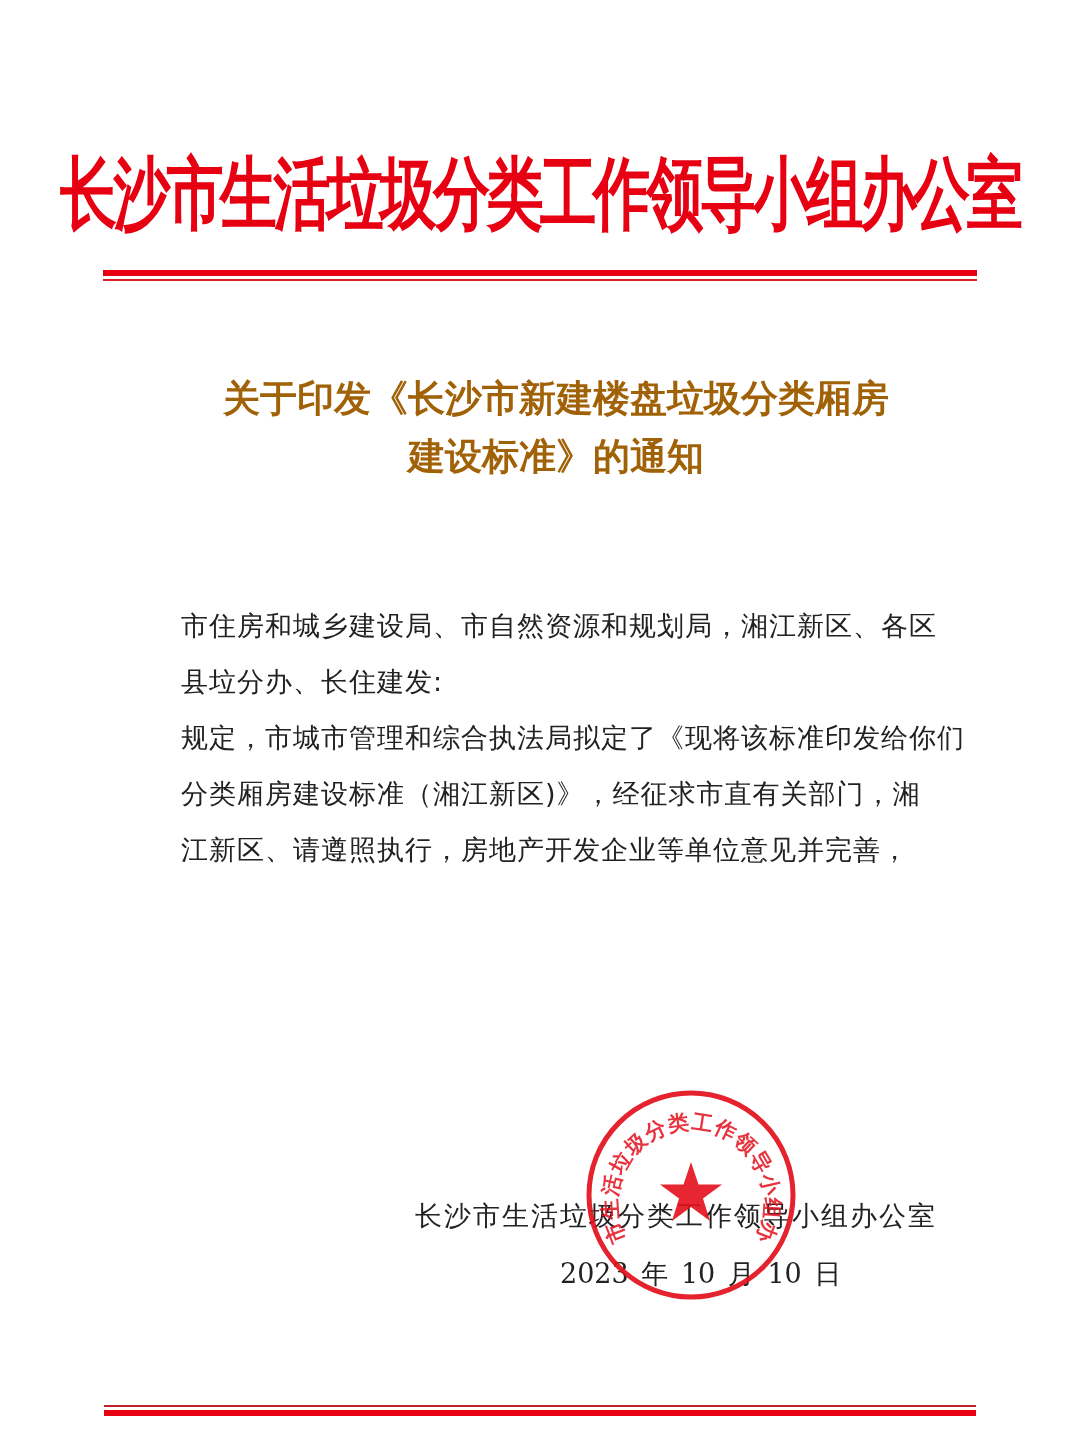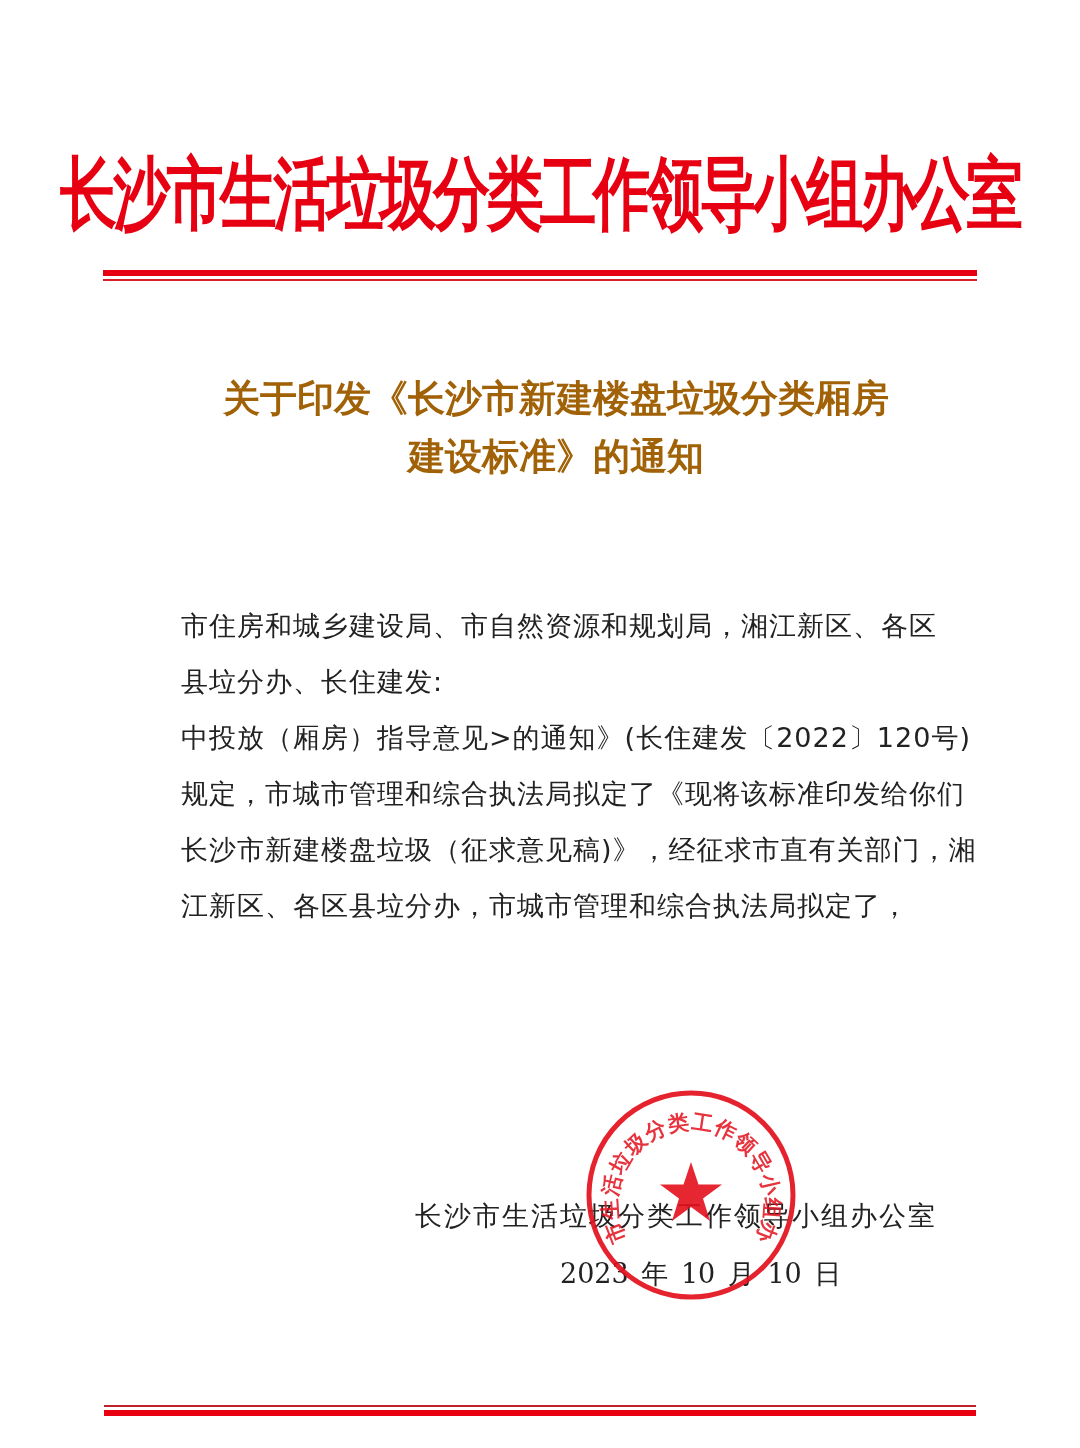--- a/index.html
+++ b/index.html
@@ -144,24 +144,23 @@
 <div class="rule-top-thin"></div>
 
 <div class="doc-title">
   <span class="line line1">关于印发《长沙市新建楼盘垃圾分类厢房</span>
   <span class="line line2">建设标准》的通知</span>
 </div>
 
 <div class="body-text">
   <span class="ln">市住房和城乡建设局、市自然资源和规划局，湘江新区、各区</span>
   <span class="ln">县垃分办、长住建发:</span>
-  <span class="ln">中投放（厢房）指导意见&gt;的通知》(长住建发〔2022〕120号)</span>
   <span class="ln">规定，市城市管理和综合执法局拟定了《现将该标准印发给你们</span>
-  <span class="ln">长沙市新建楼盘垃圾（征求意见稿)》，经征求市直有关部门，湘</span>
-  <span class="ln">江新区、各区县垃分办，市城市管理和综合执法局拟定了，</span>
+  <span class="ln">分类厢房建设标准（湘江新区)》，经征求市直有关部门，湘</span>
+  <span class="ln">江新区、请遵照执行，房地产开发企业等单位意见并完善，</span>
 </div>
 
 <div class="signature">长沙市生活垃圾分类工作领导小组办公室</div>
 <div class="date">2023 年 10 月 10 日</div>
 
 <svg class="stamp" viewBox="0 0 214 214" xmlns="http://www.w3.org/2000/svg">
   <defs>
     <path id="seal-arc" d="M 48 160 A 74 74 0 1 1 166 160"></path>
   </defs>
   <circle cx="107" cy="107" r="102" fill="none" stroke="#e3101c" stroke-width="5" opacity="0.92"></circle>

